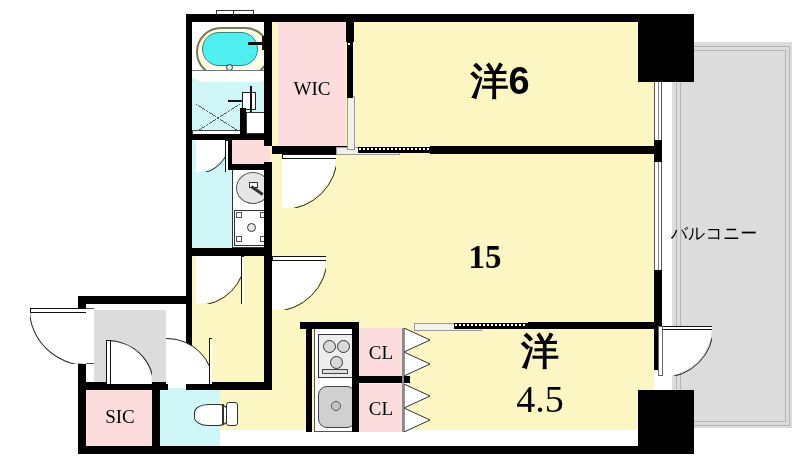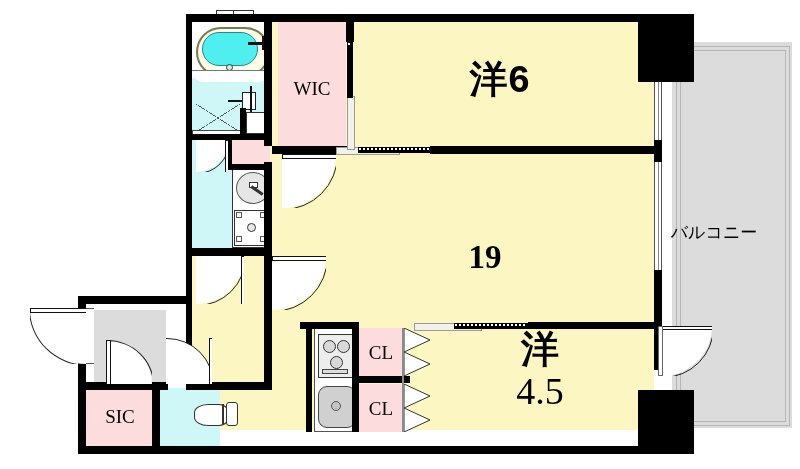--- a/index.html
+++ b/index.html
@@ -12,21 +12,21 @@
   .f-cyan{background:#CFF7F7;}
   .f-tub{background:#4FEFEF;}
   .f-gray{background:#DCDCDC;}
   .f-white{background:#FFFFFF;}
   
   .wall{background:#000000;}
   .hairline{background:#8a8a8a;}
   
   .lbl{position:absolute;color:#000;font-family:"Liberation Sans", sans-serif;
        text-align:center;line-height:1.05;white-space:nowrap;font-weight:400;}
-  .lbl-jp{font-family:Liberation Mono, monospace;font-weight:700;}
+  .lbl-jp{font-family:Liberation Sans, sans-serif;font-weight:700;}
   .lbl-lat{font-family:"Liberation Serif", serif;}
   .sz-room{font-size:38px;}
   .sz-ldk{font-size:33px;font-weight:700;}
   .sz-small{font-size:19px;}
   .sz-bal{font-size:17px;font-weight:500;}
   
   .door{position:absolute;overflow:hidden;}
   .door .leaf{position:absolute;background:#fff;border:1px solid #111;}
   .arc{position:absolute;border:1px solid #222;border-radius:50%;background:transparent;}
   .arc-fill{position:absolute;background:#fff;}
@@ -260,24 +260,24 @@
   </div>
   <div class="chev" style="left:404px;top:408px;">
     <svg width="26" height="24" viewBox="0 0 26 24">
         <polygon points="0,0 26,12 0,24" fill="#fff" stroke="#333" stroke-width="1"></polygon>
       </svg>
   </div>
   <div class="abs hairline" style="left:402px;top:328px;width:2px;height:104px;"></div>
 
   <div class="lbl lbl-jp sz-room" style="left:440px;top:62px;width:120px;">洋6</div>
 
-  <div class="lbl lbl-lat sz-ldk" style="left:420px;top:240px;width:130px;">19</div>
+  <div class="lbl lbl-lat sz-ldk" style="left:420px;top:240px;width:130px;">15</div>
 
   <div class="lbl lbl-jp sz-room" style="left:480px;top:332px;width:120px;">洋</div>
-  <div class="lbl lbl-lat sz-room" style="left:480px;top:372px;width:120px;">4.5</div>
+  <div class="lbl lbl-lat sz-room" style="left:480px;top:380px;width:120px;">4.5</div>
 
   <div class="lbl lbl-lat sz-small" style="left:282px;top:79px;width:60px;">WIC</div>
 
   <div class="lbl lbl-lat sz-small" style="left:358px;top:343px;width:46px;">CL</div>
   <div class="lbl lbl-lat sz-small" style="left:358px;top:399px;width:46px;">CL</div>
 
   <div class="lbl lbl-lat sz-small" style="left:88px;top:407px;width:64px;">SIC</div>
 
   <div class="lbl lbl-jp sz-bal" style="left:646px;top:225px;width:136px;">バルコニー</div>
 

